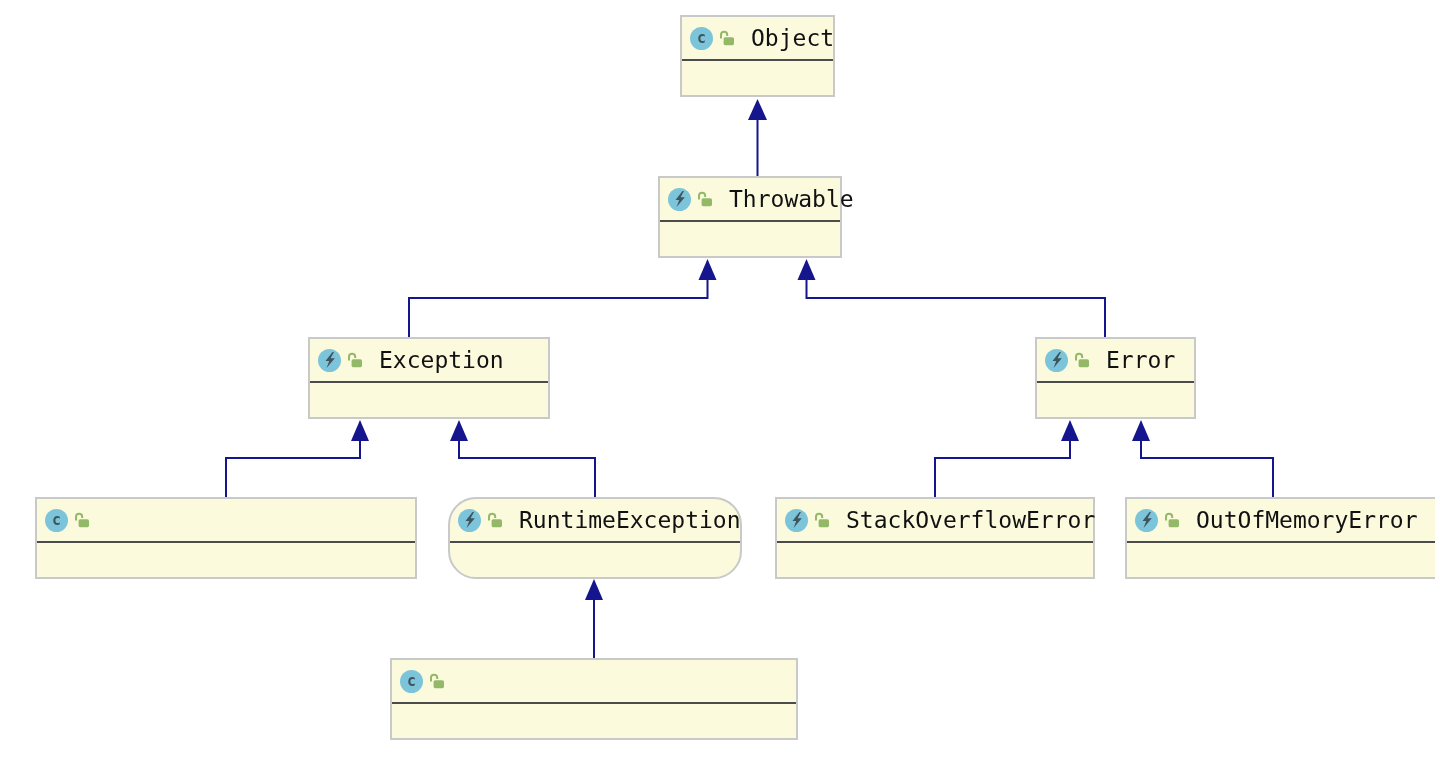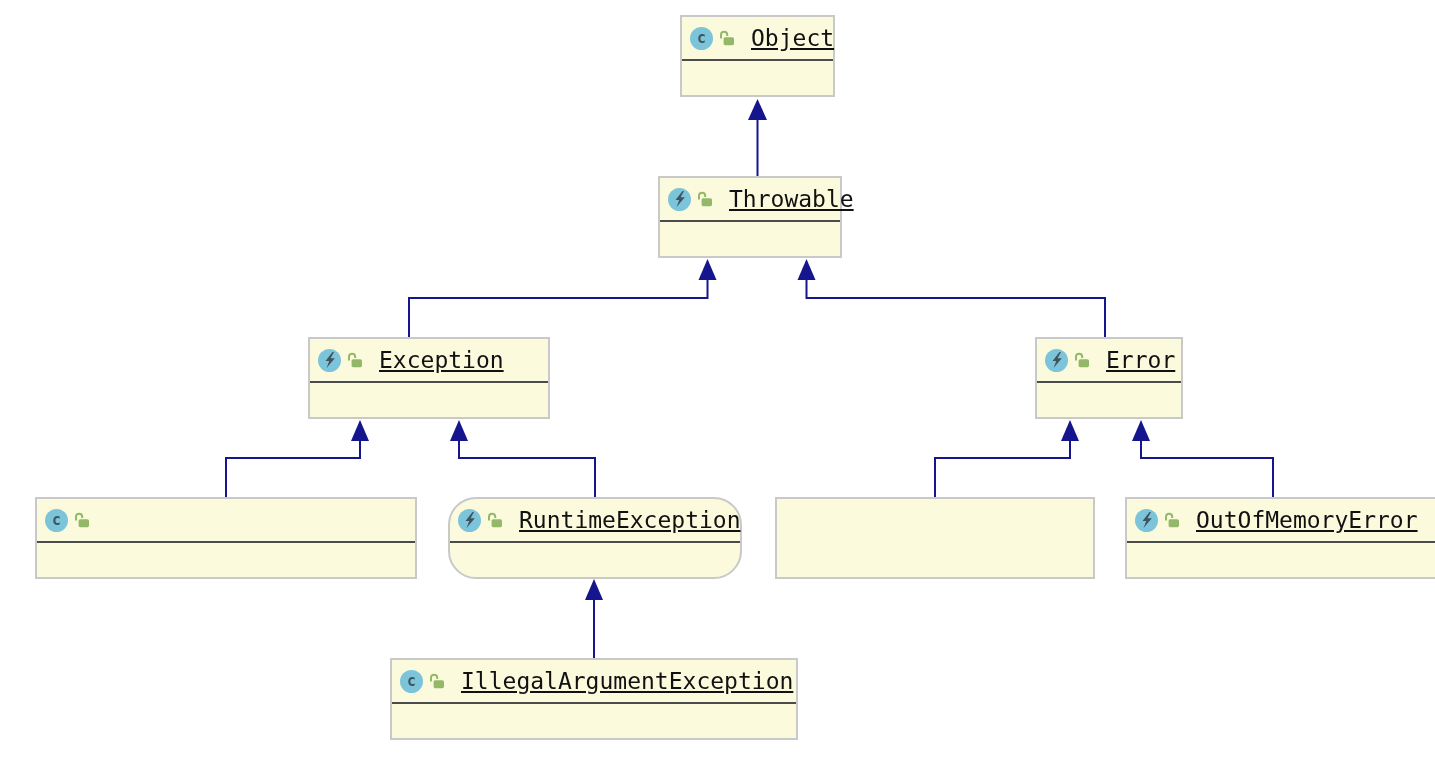--- a/index.html
+++ b/index.html
@@ -42,21 +42,20 @@
     line-height:1;
   }
   .bolt{width:14px;height:16px;display:block;}
   .lock{flex:0 0 auto;margin-left:6px;width:17px;height:17px;display:block;}
   .node-label{
     margin-left:15px;
     font-size:23px;
     color:var(--c-text,#111111);
     white-space:nowrap;
     line-height:1;
-    text-decoration:underline;
   }
 </style>
 </head>
 <body>
 
 <div id="canvas">
 
   <svg id="edges" viewBox="0 0 1435 759" xmlns="http://www.w3.org/2000/svg">
 
     <g>
@@ -139,21 +138,21 @@
         </span>
       <svg class="lock" viewBox="0 0 17 17">
           <path d="M2 8.5 V4.8 A3.1 3.1 0 0 1 8.2 4.8 V6" fill="none" stroke="#93b968" stroke-width="2"></path>
           <rect x="4.6" y="7.2" width="10.4" height="8" rx="1.6" fill="#93b968"></rect>
         </svg>
       <span class="node-label">Exception</span>
     </div>
     <div class="members"></div>
   </div>
 
-  <div class="node" style="left:1035px;top:337px;width:148px;">
+  <div class="node" style="left:1035px;top:337px;width:161px;">
     <div class="title">
       <span class="badge">
           <svg class="bolt" viewBox="0 0 14 16">
             <path d="M9.5 0 L2.5 9 H6.2 L3.6 16 L11.8 6.2 H7.6 L11 0 Z" fill="#3e545e"></path>
           </svg>
         </span>
       <svg class="lock" viewBox="0 0 17 17">
           <path d="M2 8.5 V4.8 A3.1 3.1 0 0 1 8.2 4.8 V6" fill="none" stroke="#93b968" stroke-width="2"></path>
           <rect x="4.6" y="7.2" width="10.4" height="8" rx="1.6" fill="#93b968"></rect>
         </svg>
@@ -185,20 +184,32 @@
       <svg class="lock" viewBox="0 0 17 17">
           <path d="M2 8.5 V4.8 A3.1 3.1 0 0 1 8.2 4.8 V6" fill="none" stroke="#93b968" stroke-width="2"></path>
           <rect x="4.6" y="7.2" width="10.4" height="8" rx="1.6" fill="#93b968"></rect>
         </svg>
       <span class="node-label">RuntimeException</span>
     </div>
     <div class="members"></div>
   </div>
 
   <div class="node" style="left:775px;top:497px;width:320px;">
+    <div class="title">
+      <span class="badge">
+          <svg class="bolt" viewBox="0 0 14 16">
+            <path d="M9.5 0 L2.5 9 H6.2 L3.6 16 L11.8 6.2 H7.6 L11 0 Z" fill="#3e545e"></path>
+          </svg>
+        </span>
+      <svg class="lock" viewBox="0 0 17 17">
+          <path d="M2 8.5 V4.8 A3.1 3.1 0 0 1 8.2 4.8 V6" fill="none" stroke="#93b968" stroke-width="2"></path>
+          <rect x="4.6" y="7.2" width="10.4" height="8" rx="1.6" fill="#93b968"></rect>
+        </svg>
+      <span class="node-label">StackOverflowError</span>
+    </div>
     <div class="members"></div>
   </div>
 
   <div class="node" style="left:1125px;top:497px;width:329px;">
     <div class="title">
       <span class="badge">
           <svg class="bolt" viewBox="0 0 14 16">
             <path d="M9.5 0 L2.5 9 H6.2 L3.6 16 L11.8 6.2 H7.6 L11 0 Z" fill="#3e545e"></path>
           </svg>
         </span>
@@ -213,18 +224,17 @@
 
   <div class="node" style="left:390px;top:658px;width:408px;">
     <div class="title">
       <span class="badge">
           <span class="badge-letter">c</span>
         </span>
       <svg class="lock" viewBox="0 0 17 17">
           <path d="M2 8.5 V4.8 A3.1 3.1 0 0 1 8.2 4.8 V6" fill="none" stroke="#93b968" stroke-width="2"></path>
           <rect x="4.6" y="7.2" width="10.4" height="8" rx="1.6" fill="#93b968"></rect>
         </svg>
-      <span class="node-label">IllegalArgumentException</span>
     </div>
     <div class="members"></div>
   </div>
 
 </div>
 
 </body></html>

